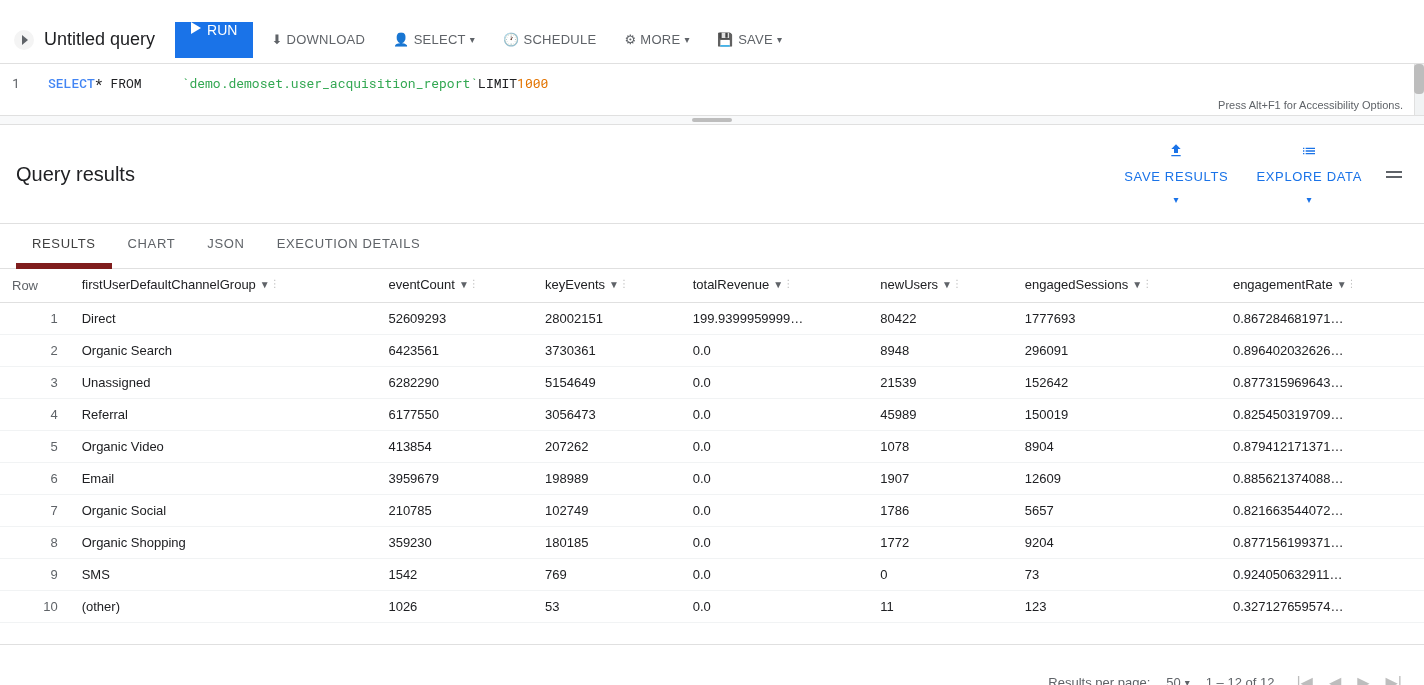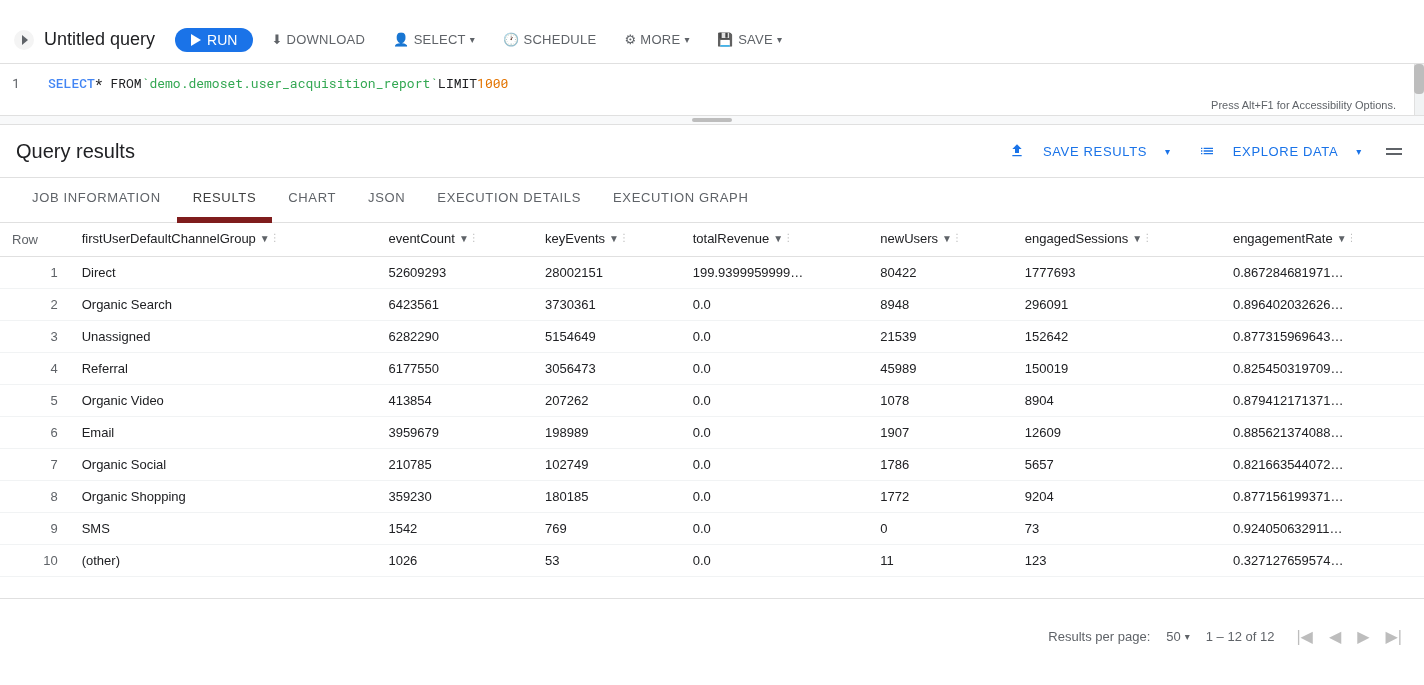--- a/index.html
+++ b/index.html
@@ -6,58 +6,58 @@
     body { font-family: 'Google Sans', Arial, sans-serif; font-size: 13px; background: #fff; color: #202124; overflow: hidden; }
 
     
     .topbar {
       display: flex; align-items: center; height: 48px; padding: 0 12px;
       border-bottom: 1px solid #e0e0e0; gap: 8px; margin-top: 16px;
     }
     .topbar-logo { width: 24px; height: 24px; display: flex; align-items: center; justify-content: center; }
     .topbar-title { font-size: 18px; font-weight: 400; color: #202124; margin-right: 12px; }
     .btn-run {
-      display: flex; align-items: center; gap: 6px;
-      background: #1a73e8; color: #fff; border: none; border-radius: 12px;
-      padding: 0 16px; height: 24px; font-size: 14px; font-weight: 500; cursor: pointer;
+      display: flex; align-items: flex-start; gap: 6px;
+      background: #1a73e8; color: #fff; border: none; border-radius: 0;
+      padding: 0 16px; height: 36px; font-size: 14px; font-weight: 500; cursor: pointer;
     }
     .btn-run .play-icon { width: 0; height: 0; border-style: solid; border-width: 6px 0 6px 10px; border-color: transparent transparent transparent #fff; display: inline-block; }
     .topbar-action {
       display: flex; align-items: center; gap: 4px;
       background: none; border: none; color: #5f6368; font-size: 13px; font-weight: 500;
       padding: 0 10px; height: 36px; cursor: pointer; letter-spacing: 0.02em;
     }
     .topbar-action .chevron { font-size: 10px; }
 
     
     .editor-area {
       background: #fff; border-bottom: 1px solid #e0e0e0;
       padding: 8px 0; min-height: 52px; position: relative;
     }
     .editor-line { display: flex; align-items: baseline; padding: 0 12px; font-family: 'Roboto Mono', monospace; font-size: 13px; line-height: 22px; }
     .line-num { color: #5f6368; min-width: 24px; margin-right: 12px; user-select: none; }
     .kw-select { color: #4285f4; font-weight: 500; }
     .kw-number { color: #e37400; }
-    .tbl-name { color: #34a853; }
-    .accessibility-hint { position: absolute; right: 28px; bottom: 4px; font-size: 11px; color: #5f6368; }
+    .tbl-name { color: #34a853; margin-left: 40px; }
+    .accessibility-hint { position: absolute; right: 21px; bottom: 4px; font-size: 11px; color: #5f6368; }
     .editor-handle { display: flex; justify-content: center; padding: 2px 0; background: #f8f9fa; border-bottom: 1px solid #e0e0e0; }
     .handle-bar { width: 40px; height: 4px; background: #bdbdbd; border-radius: 2px; }
 
     
     .results-header {
       display: flex; align-items: center; justify-content: space-between;
       padding: 12px 16px; border-bottom: 1px solid #e0e0e0;
     }
     .results-title { font-size: 20px; font-weight: 400; color: #202124; }
     .results-actions { display: flex; align-items: center; gap: 8px; }
     .results-action-btn {
-      display: flex; align-items: center; gap: 18px;
+      display: flex; align-items: center; gap: 10px;
       color: #1a73e8; font-size: 13px; font-weight: 500;
       background: none; border: none; cursor: pointer; padding: 6px 10px;
-      text-transform: uppercase; letter-spacing: 0.05em;
+      text-transform: uppercase; letter-spacing: 0.05em; flex-direction: column;
     }
 
     
     .tabs { display: flex; border-bottom: 1px solid #e0e0e0; padding: 0 16px; }
     .tab {
       padding: 12px 16px; font-size: 13px; font-weight: 500; cursor: pointer;
       color: #5f6368; border-bottom: 2px solid transparent; margin-bottom: -1px;
       letter-spacing: 0.05em; text-transform: uppercase;
     }
     .tab.active { color: #404040; border-bottom: 6px solid #7f1d1d; }
@@ -186,26 +186,24 @@
       <span style="color:#1a73e8;font-size:10px;">▾</span>
     </button>
     <div style="cursor:pointer;display:flex;flex-direction:column;align-items:center;justify-content:center;padding:6px;gap:3px;">
       <span style="display:block;width:16px;height:2px;background:#5f6368;"></span>
       <span style="display:block;width:16px;height:2px;background:#5f6368;"></span>
     </div>
   </div>
 </div>
 
 <div class="tabs" id="tabs-bar">
-    <div class="tab">JOB INFORMATION</div>
     <div class="tab active">RESULTS</div>
     <div class="tab">CHART</div>
     <div class="tab">JSON</div>
     <div class="tab">EXECUTION DETAILS</div>
-    <div class="tab">EXECUTION GRAPH</div>
   </div>
 
 <div class="table-container" id="table-container">
     <table>
       <thead>
         <tr>
           <th class="row-col">Row</th>
           <th><span class="col-sort">firstUserDefaultChannelGroup <span class="sort-icon">▼</span></span><span class="resize-handle">⋮</span></th>
           <th><span class="col-sort">eventCount <span class="sort-icon">▼</span></span><span class="resize-handle">⋮</span></th>
           <th><span class="col-sort">keyEvents <span class="sort-icon">▼</span></span><span class="resize-handle">⋮</span></th>

